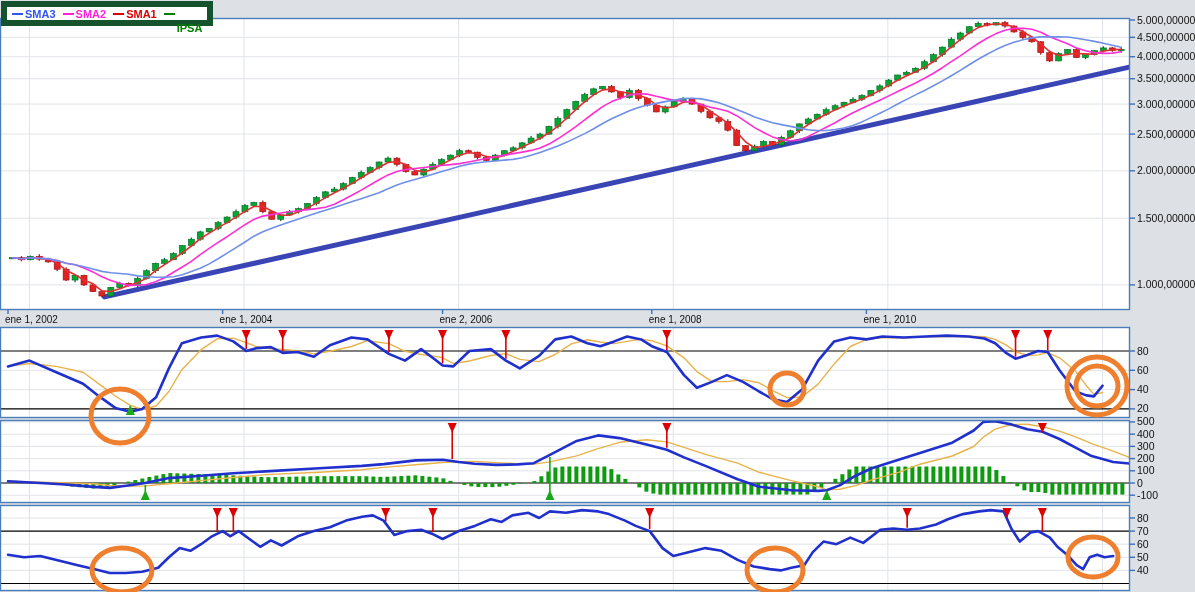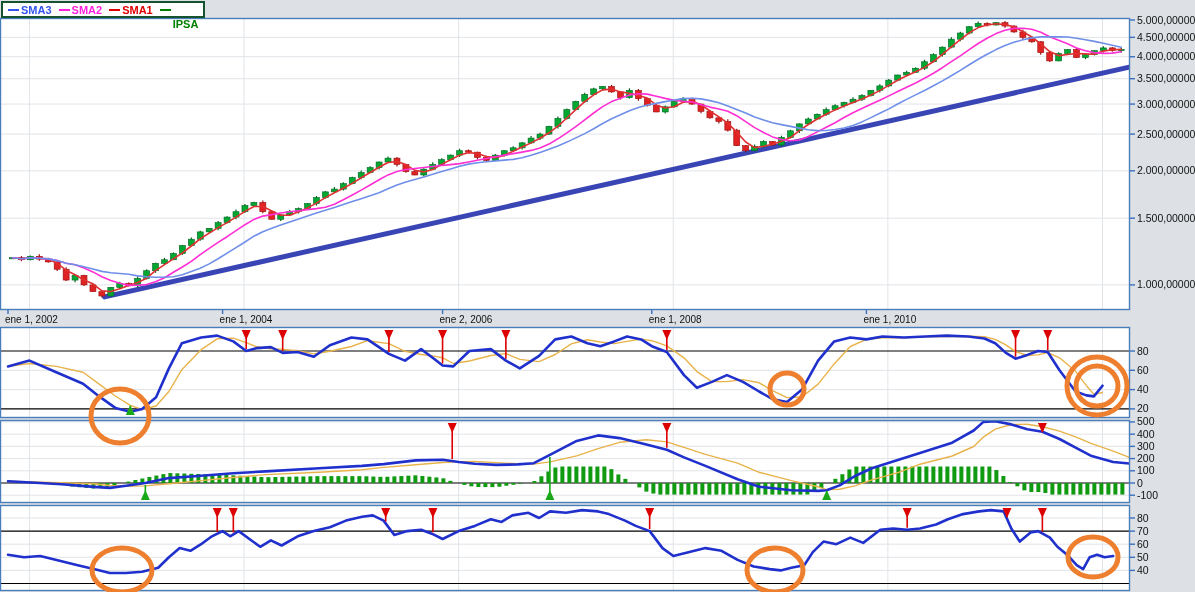--- a/index.html
+++ b/index.html
@@ -1,20 +1,20 @@
 <!DOCTYPE html>
 <html><head>
 <meta charset="utf-8">
 <style>
   html,body{margin:0;padding:0;background:#dde0e4;}
   #stage{position:relative;width:1195px;height:592px;background:#dde0e4;overflow:hidden;
          font-family:"Liberation Sans", sans-serif;}
   #chart-svg{position:absolute;left:0;top:0;}
   #legend{position:absolute;left:1px;top:1px;height:13px;display:flex;align-items:center;
-          gap:7px;border:2px solid #14532d;background:#ffffff;padding:0 5px;z-index:5;}
+          gap:7px;border:6px solid #14532d;background:#ffffff;padding:0 5px;z-index:5;}
   .legend-item{display:flex;align-items:center;gap:2px;font-size:11px;font-weight:bold;cursor:pointer;}
   .legend-dash{display:inline-block;width:11px;height:2px;}
 </style>
 </head>
 <body>
 
 <div id="stage">
   <div id="legend">
       <span class="legend-item">
         <span class="legend-dash" style="background: rgb(51, 85, 238);"></span>

